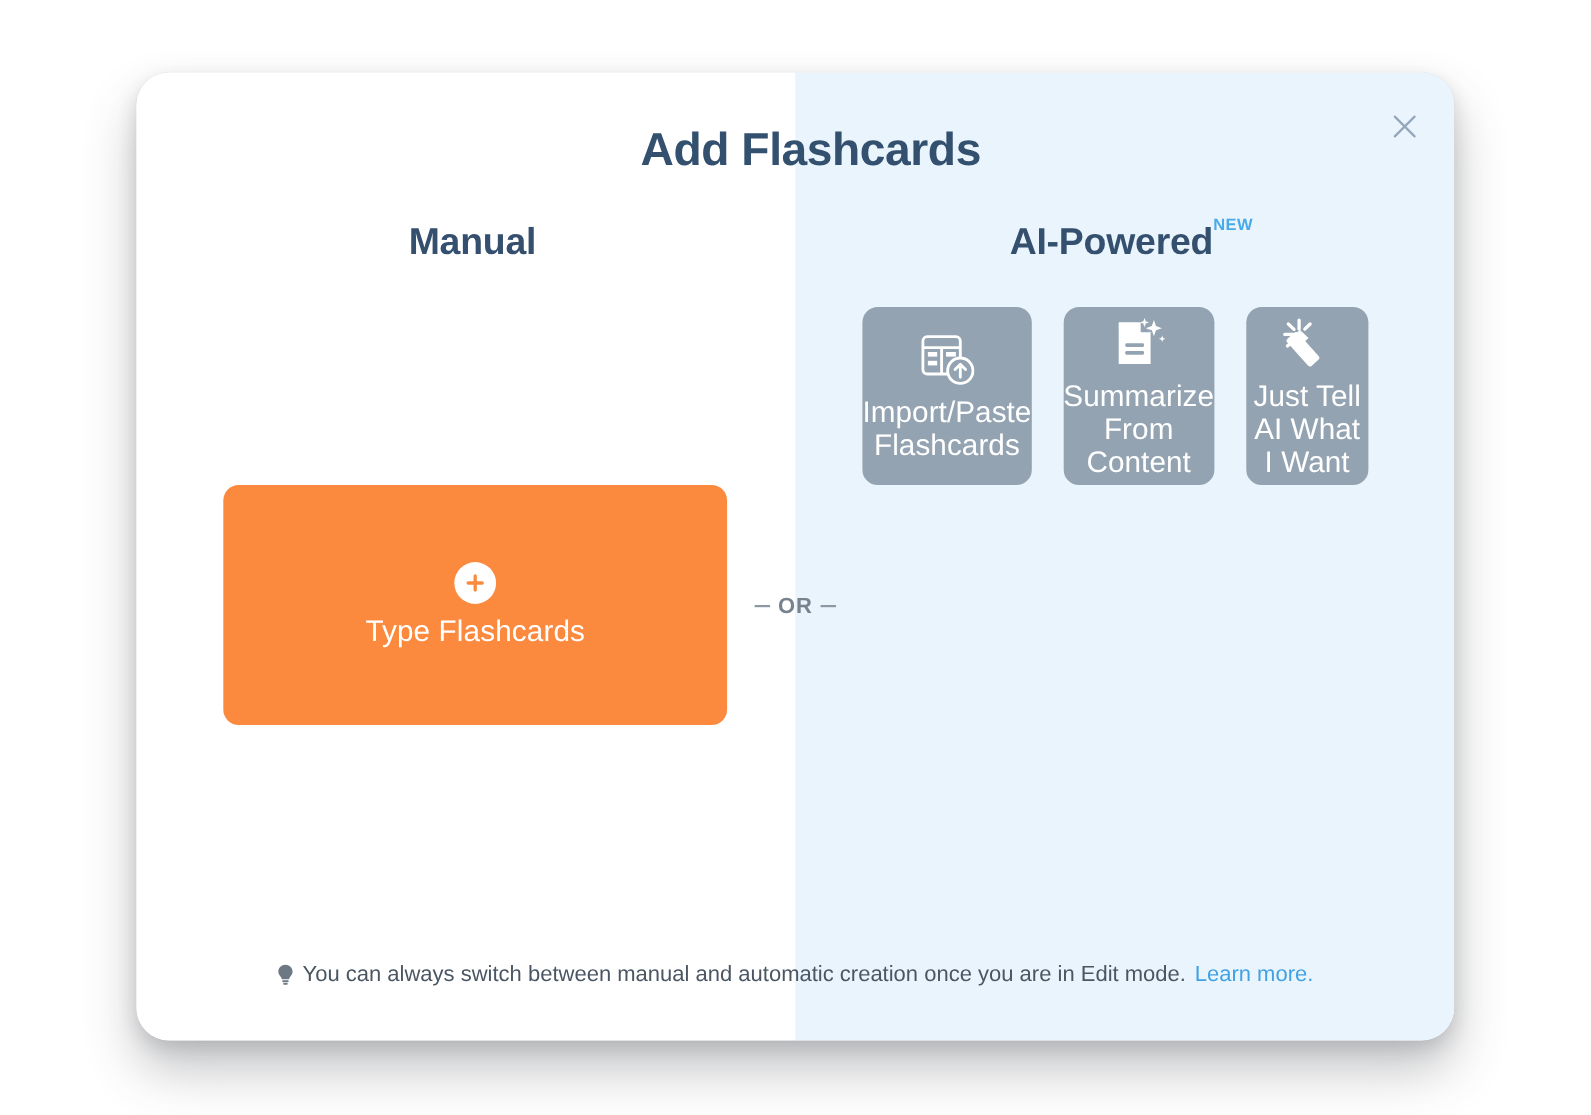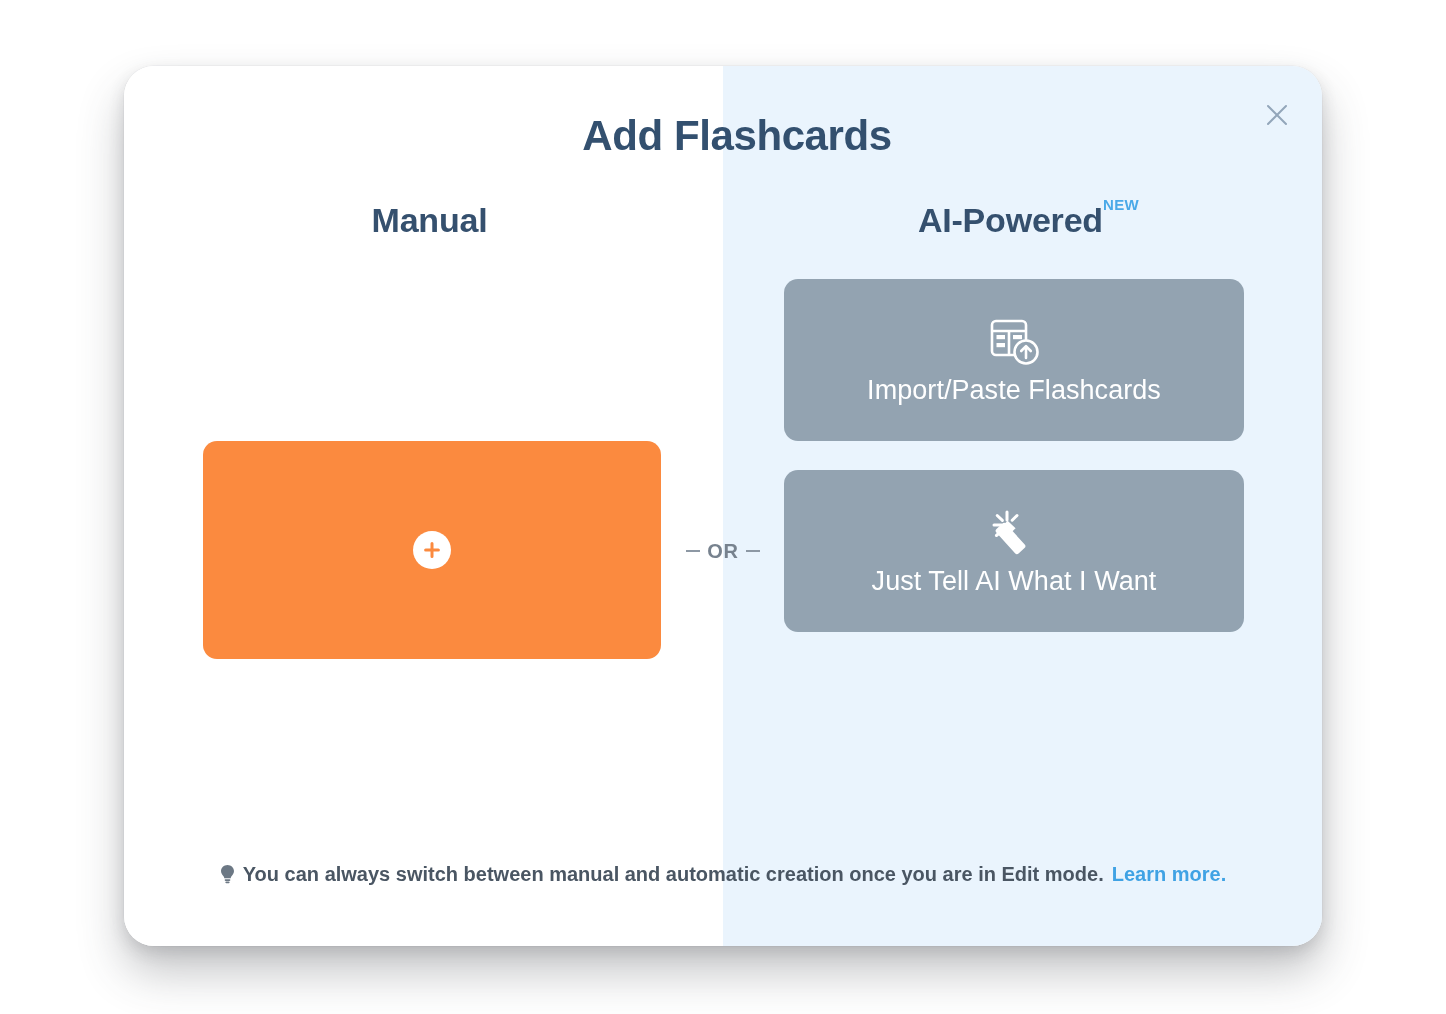--- a/index.html
+++ b/index.html
@@ -139,21 +139,20 @@
     width:14px; height:2px;
     background:#8d98a4;
   }
 
   
   .ai-stack {
     position:absolute;
     left:660px; top:213px;
     width:460px;
     display:flex;
-    flex-direction:column;
     gap:29px;
     z-index:5;
   }
   .btn-ai {
     width:460px; height:162px;
     background:#93a3b1;
     border-radius:14px;
     border:none;
     cursor:pointer;
     display:flex;
@@ -173,30 +172,29 @@
   .btn-ai-label {
     font-size:27px;
     letter-spacing:0.05px;
     color:#ffffff;
     line-height:1.1;
   }
 
   
   .footer {
     position:absolute;
-    left:0; bottom:60px;
+    left:0; bottom:48px;
     width:100%;
     display:flex;
     align-items:center;
     justify-content:center;
     gap:8px;
     z-index:5;
     font-size:20px;
     color:#4e5a66;
-    font-weight:bold;
   }
   .bulb-icon { display:block; }
   .footer-text { color:#4a5663; }
   .footer-link {
     color:#3fa2e4;
     text-decoration:none;
     cursor:pointer;
   }
 </style>
 </head>
@@ -224,20 +222,21 @@
       <div class="col-head ai">
         <span>AI-Powered</span><span class="new-sup">NEW</span>
       </div>
 
       <button class="btn-type">
         <span class="plus-circle">
           <svg width="22" height="22" viewBox="0 0 22 22" aria-hidden="true">
             <path d="M11 4.6 V17.4 M4.6 11 H17.4" stroke="#fb8a3f" stroke-width="3" stroke-linecap="round" fill="none"></path>
           </svg>
         </span>
+        <span class="btn-type-label">Type Flashcards</span>
       </button>
 
       <div class="or-divider">
         <span class="or-dash"></span>
         <span>OR</span>
         <span class="or-dash"></span>
       </div>
 
       <div class="ai-stack">
 
@@ -250,20 +249,34 @@
               <rect x="7.5" y="17" width="8.5" height="4.2" fill="#ffffff"></rect>
               <rect x="7.5" y="25" width="8.5" height="4.2" fill="#ffffff"></rect>
               <rect x="24" y="17" width="9" height="4.2" fill="#ffffff"></rect>
               <circle cx="37" cy="34" r="11.5" fill="#93a3b1" stroke="#ffffff" stroke-width="2.6"></circle>
               <path d="M37 40 V28.5 M32.2 33 L37 28.2 L41.8 33" stroke="#ffffff" stroke-width="2.6" fill="none" stroke-linecap="round" stroke-linejoin="round"></path>
             </svg>
           </span>
           <span class="btn-ai-label">Import/Paste Flashcards</span>
         </button>
 
+        <button class="btn-ai">
+          <span class="icon-wrap">
+            <svg width="52" height="50" viewBox="0 0 52 50" aria-hidden="true">
+              <path d="M8 6 H28 L37 15 V44 H8 Z" fill="#ffffff"></path>
+              <path d="M28 6 V15 H37 Z" fill="#93a3b1"></path>
+              <rect x="14" y="25" width="17" height="3.4" rx="1.2" fill="#93a3b1"></rect>
+              <rect x="14" y="32" width="17" height="3.4" rx="1.2" fill="#93a3b1"></rect>
+              <path d="M40 4 L41.9 9.4 L47.3 11.3 L41.9 13.2 L40 18.6 L38.1 13.2 L32.7 11.3 L38.1 9.4 Z" fill="#ffffff"></path>
+              <path d="M31.5 2 L32.6 5 L35.6 6.1 L32.6 7.2 L31.5 10.2 L30.4 7.2 L27.4 6.1 L30.4 5 Z" fill="#ffffff"></path>
+              <path d="M47.5 18 L48.3 20.2 L50.5 21 L48.3 21.8 L47.5 24 L46.7 21.8 L44.5 21 L46.7 20.2 Z" fill="#ffffff"></path>
+            </svg>
+          </span>
+          <span class="btn-ai-label">Summarize From Content</span>
+        </button>
 
         <button class="btn-ai">
           <span class="icon-wrap">
             <svg width="52" height="50" viewBox="0 0 52 50" aria-hidden="true">
               <g stroke="#ffffff" stroke-width="3" stroke-linecap="round">
                 <line x1="19" y1="4" x2="19" y2="12"></line>
                 <line x1="6" y1="17" x2="13.6" y2="17"></line>
                 <line x1="9.2" y1="7.5" x2="14.4" y2="12.4"></line>
                 <line x1="29" y1="7.5" x2="24.2" y2="12.2"></line>
                 <line x1="8.4" y1="27.5" x2="13.6" y2="23"></line>

